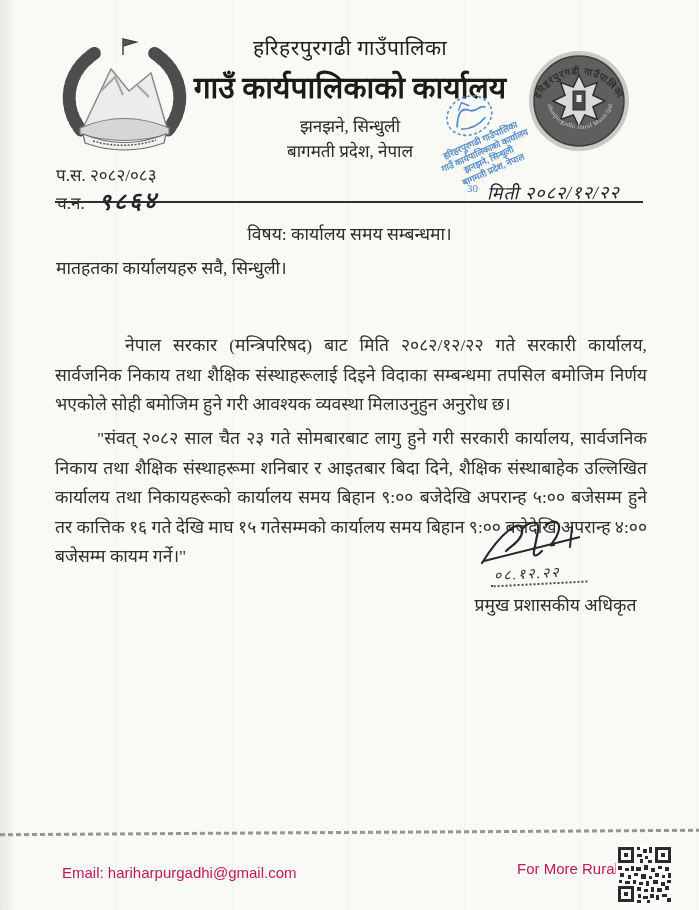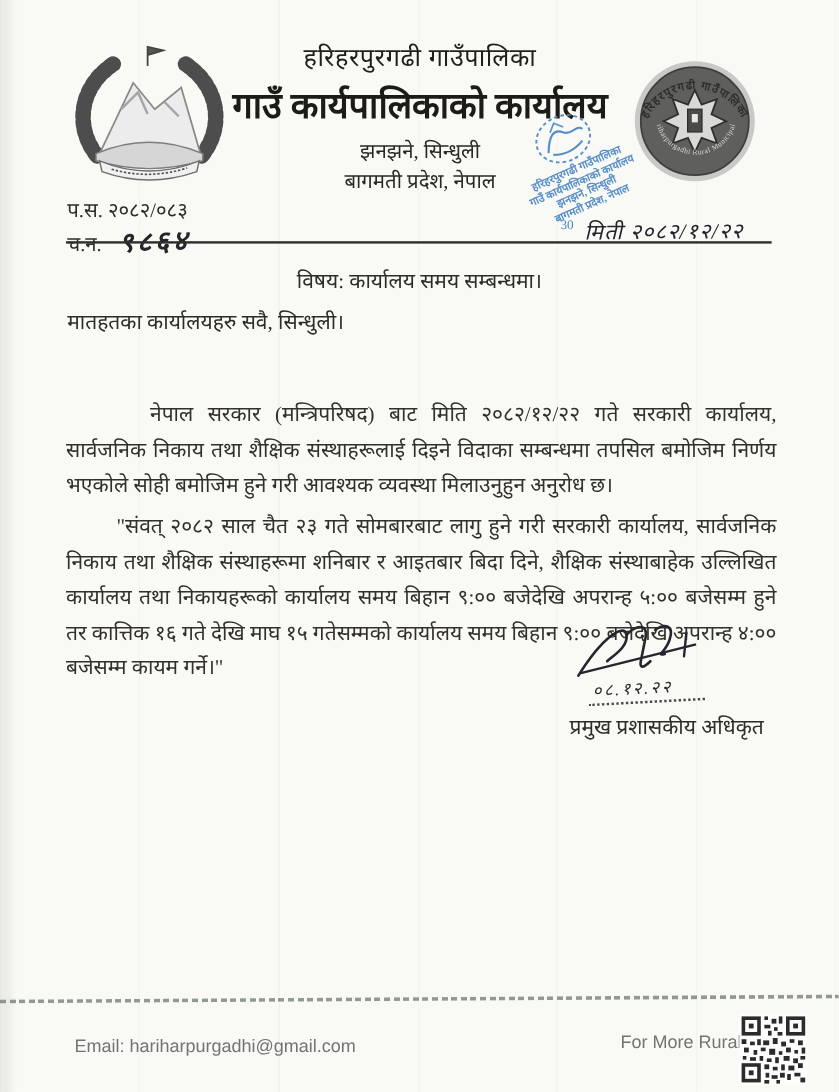--- a/index.html
+++ b/index.html
@@ -66,21 +66,21 @@
   .sig-title{font-size:17.5px;margin-top:7px;}
 
   
   .foot-rule{
     left:0;top:831px;width:699px;height:3px;transform:rotate(-.35deg);
     background:repeating-linear-gradient(90deg,#6d7a6e 0 5px,rgba(0,0,0,0) 5px 8px);
     opacity:.75;
   }
   .foot-email,.foot-info{
     font-family:"Liberation Sans","DejaVu Sans",sans-serif;
-    font-size:15px;color:#737373;
+    font-size:15px;color:#be185d;
   }
   .foot-email{left:62px;top:864px;}
   .foot-info{left:517px;top:860px;}
   .qr{left:616px;top:845px;}
 </style>
 </head>
 <body>
 
 <div class="page">
 

